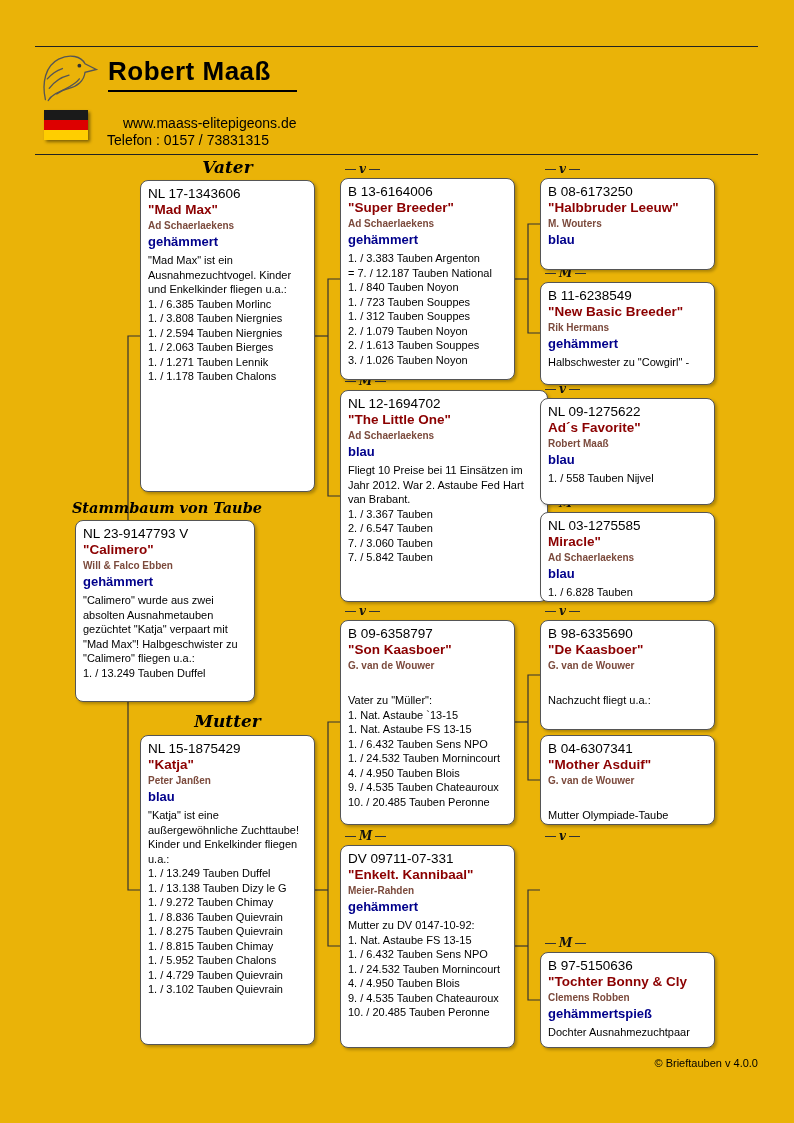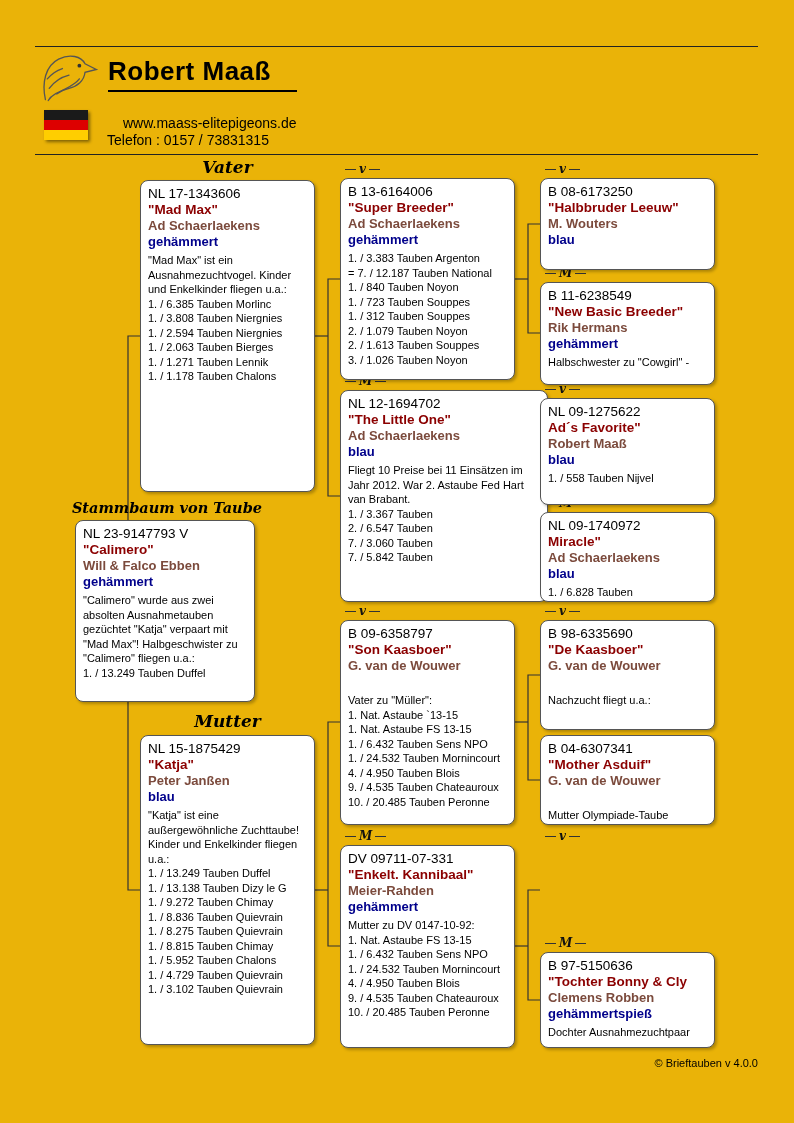--- a/index.html
+++ b/index.html
@@ -54,21 +54,21 @@
   #tag-g3_7{left:542px;top:830px} #tag-g3_8{left:542px;top:937px}
 
   
   .pbox {
     position:absolute; background:#fff; border:1px solid #555;
     border-radius:8px; padding:5px 7px; overflow:hidden;
     box-shadow:2px 2px 3px rgba(0,0,0,0.25);
   }
   .ring    { font-size:13.5px; font-weight:normal; color:#000; line-height:16px; }
   .pname   { font-size:13.5px; font-weight:bold; color:#8b0000; line-height:16px; }
-  .breeder { font-size:13px;   font-weight:bold; color:#7b4a3c; line-height:16px; }
+  .breeder { font-size:10px;   font-weight:bold; color:#7b4a3c; line-height:16px; }
   .pcolor  { font-size:13px;   font-weight:bold; color:#00008b; line-height:16px; min-height:16px; }
   .plines  { font-size:11px; line-height:14.5px; color:#000; white-space:pre-line; margin-top:3px; }
 
   #box-vater   {left:140px; top:180px; width:175px; height:312px}
   #box-subject {left:75px;  top:520px; width:180px; height:182px}
   #box-mutter  {left:140px; top:735px; width:175px; height:310px}
   #box-g2_1 {left:340px; top:178px; width:175px; height:202px}
   #box-g2_2 {left:340px; top:390px; width:208px; height:212px}
   #box-g2_3 {left:340px; top:620px; width:175px; height:205px}
   #box-g2_4 {left:340px; top:845px; width:175px; height:203px}
@@ -267,21 +267,21 @@
 
   <div class="pbox" id="box-g3_3">
     <div class="ring">NL 09-1275622</div>
     <div class="pname">Ad´s Favorite"</div>
     <div class="breeder">Robert Maaß</div>
     <div class="pcolor">blau</div>
     <div class="plines">1. / 558 Tauben Nijvel</div>
   </div>
 
   <div class="pbox" id="box-g3_4">
-    <div class="ring">NL 09-1740972</div>
+    <div class="ring">NL 03-1275585</div>
     <div class="pname">Miracle"</div>
     <div class="breeder">Ad Schaerlaekens</div>
     <div class="pcolor">blau</div>
     <div class="plines">1. / 6.828 Tauben</div>
   </div>
 
   <div class="pbox" id="box-g3_5">
     <div class="ring">B 98-6335690</div>
     <div class="pname">"De Kaasboer"</div>
     <div class="breeder">G. van de Wouwer</div>

